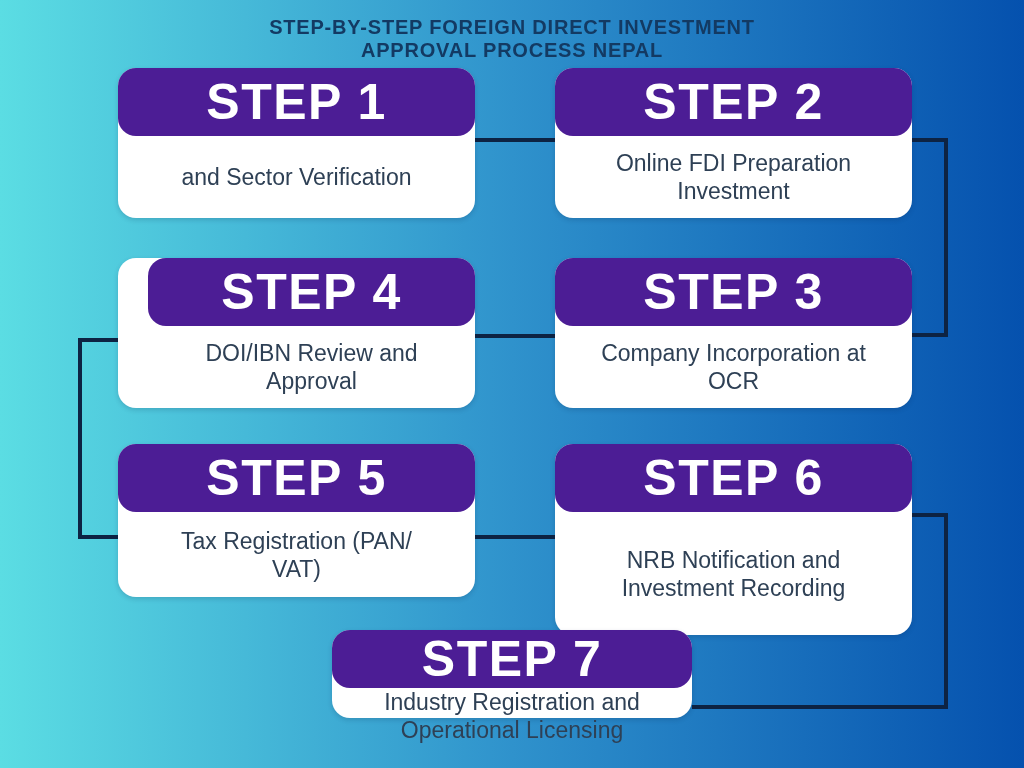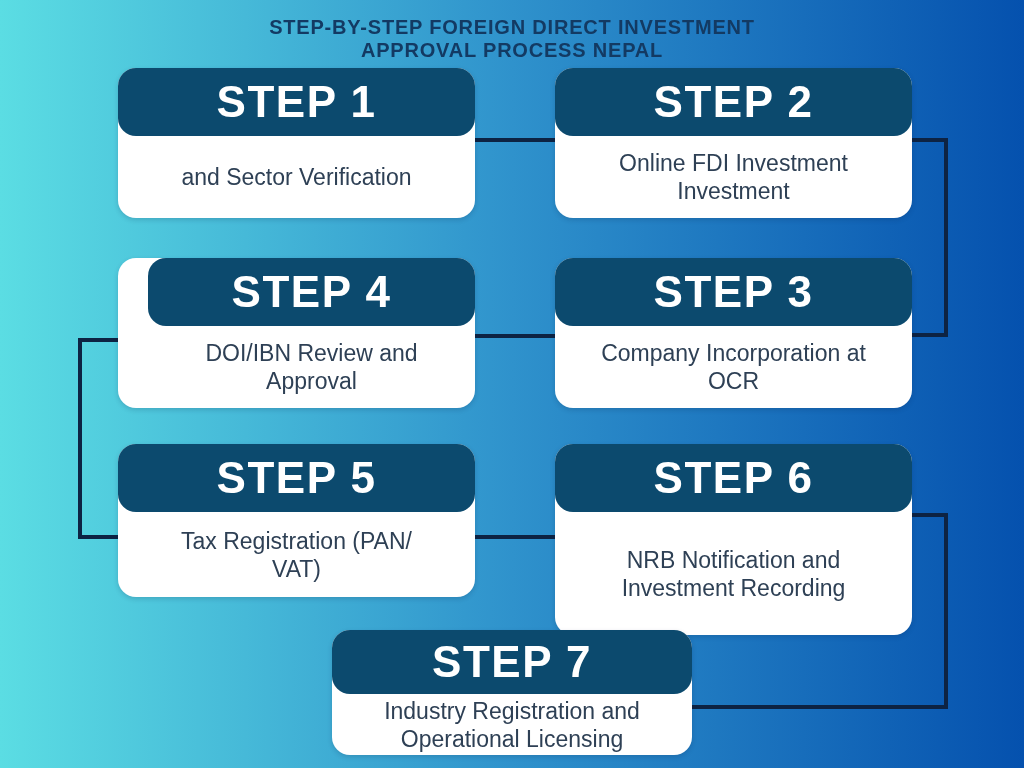--- a/index.html
+++ b/index.html
@@ -30,27 +30,27 @@
   .card {
     position: absolute;
     background: #ffffff;
     border-radius: 18px;
     box-shadow: 0 2px 5px rgba(10, 35, 70, 0.18);
     display: flex;
     flex-direction: column;
   }
   .card-header {
     width: 100%;
-    background: #0c4a6e;
+    background: #4c1d95;
     border-radius: 18px;
     display: flex;
     align-items: center;
     justify-content: center;
     color: #ffffff;
-    font-size: 44px;
+    font-size: 50px;
     font-weight: bold;
     letter-spacing: 1.5px;
     text-align: right;
   }
   .card-body {
     flex: 1;
     display: flex;
     flex-direction: column;
     align-items: center;
     justify-content: center;
@@ -61,21 +61,21 @@
     font-weight: normal;
   }
 
   
   .pos1 { left: 118px; top:  68px; width: 357px; height: 150px; }
   .pos2 { left: 555px; top:  68px; width: 357px; height: 150px; }
   .pos4 { left: 118px; top: 258px; width: 357px; height: 150px; padding-left: 30px; }
   .pos3 { left: 555px; top: 258px; width: 357px; height: 150px; }
   .pos5 { left: 118px; top: 444px; width: 357px; height: 153px; }
   .pos6 { left: 555px; top: 444px; width: 357px; height: 191px; }
-  .pos7 { left: 332px; top: 630px; width: 360px; height: 125px; }
+  .pos7 { left: 332px; top: 630px; width: 360px; height: 88px; }
   .pos1 .card-header, .pos2 .card-header, .pos4 .card-header,
   .pos3 .card-header, .pos5 .card-header, .pos6 .card-header { height: 68px; }
   .pos7 .card-header { height: 64px; }
 
   
   .line, .bracket { position: absolute; }
   .line { background: #0d2343; }
   .line-1-2 { left: 475px; top: 138px; width: 80px; height: 4px; }
   .line-4-3 { left: 475px; top: 334px; width: 80px; height: 4px; }
   .line-5-6 { left: 475px; top: 535px; width: 80px; height: 4px; }
@@ -123,21 +123,21 @@
     <div class="card-body">
       <div>and Sector Verification</div>
     </div>
   </div>
 
   <div class="card pos2">
     <div class="card-header">
       <span>STEP 2</span>
     </div>
     <div class="card-body">
-      <div>Online FDI Investment</div>
+      <div>Online FDI Preparation</div>
       <div>Investment</div>
     </div>
   </div>
 
   <div class="card pos4">
     <div class="card-header">
       <span>STEP 4</span>
     </div>
     <div class="card-body">
       <div>DOI/IBN Review and</div>

